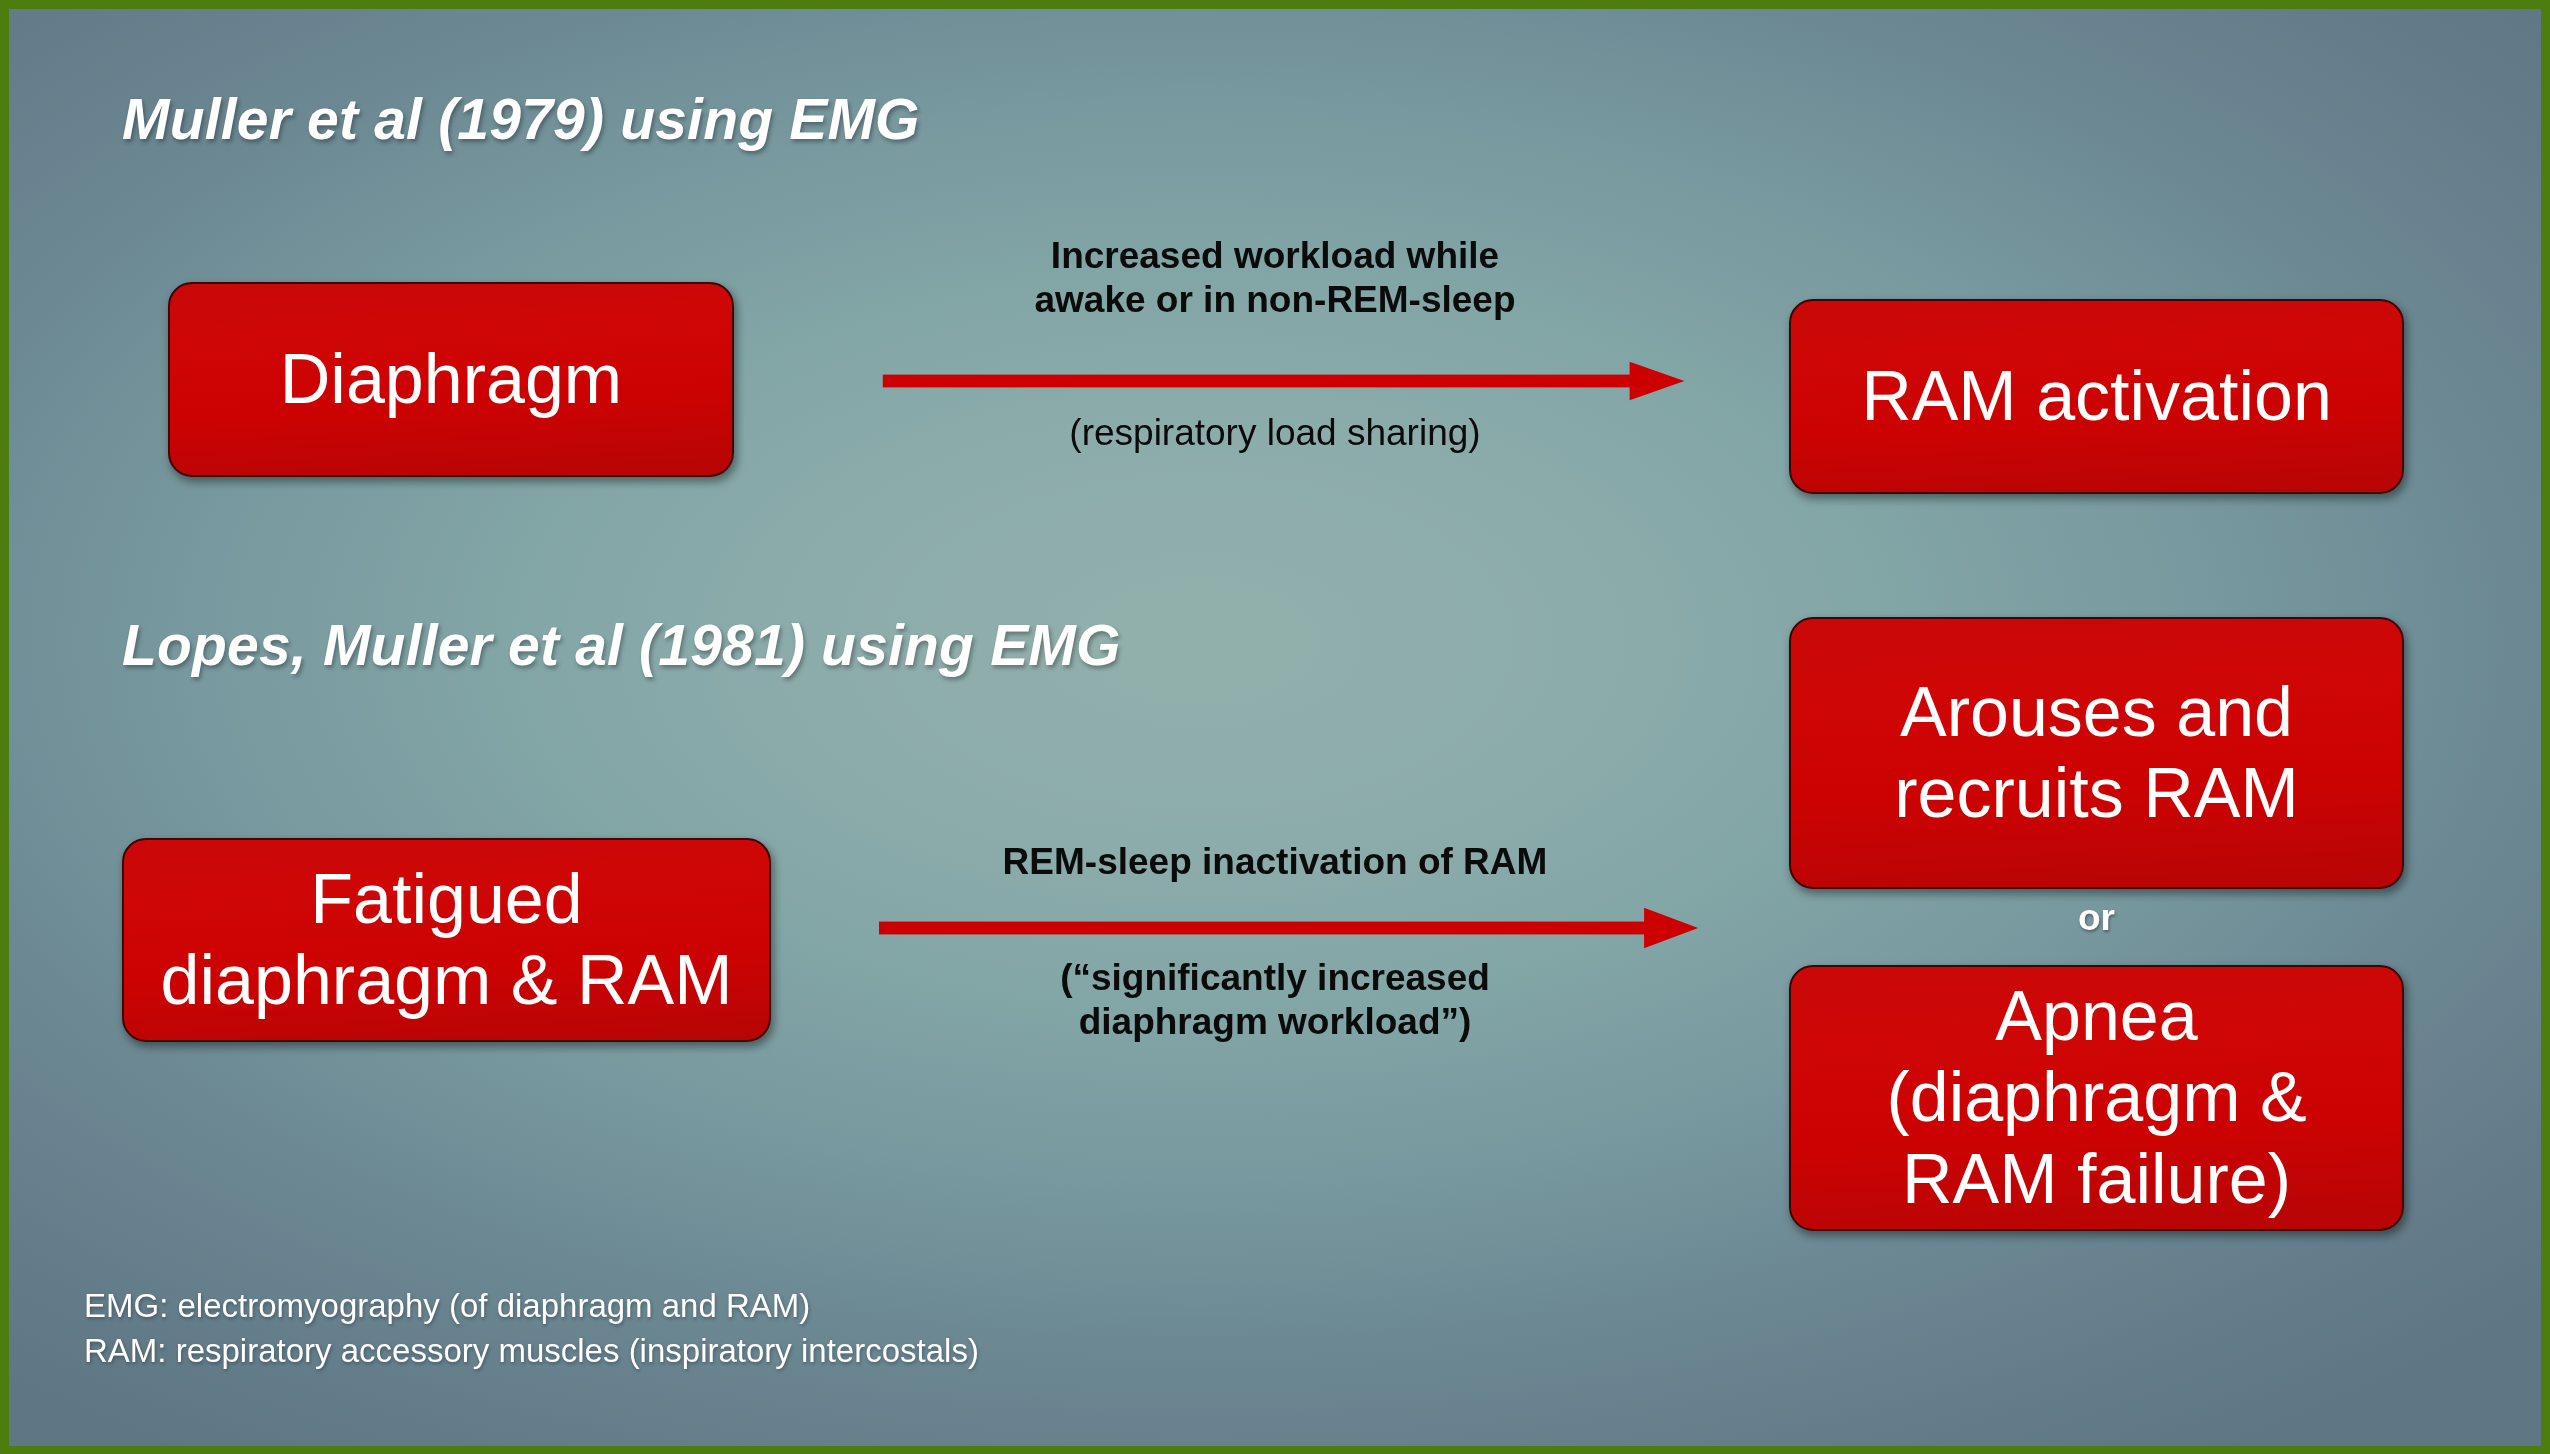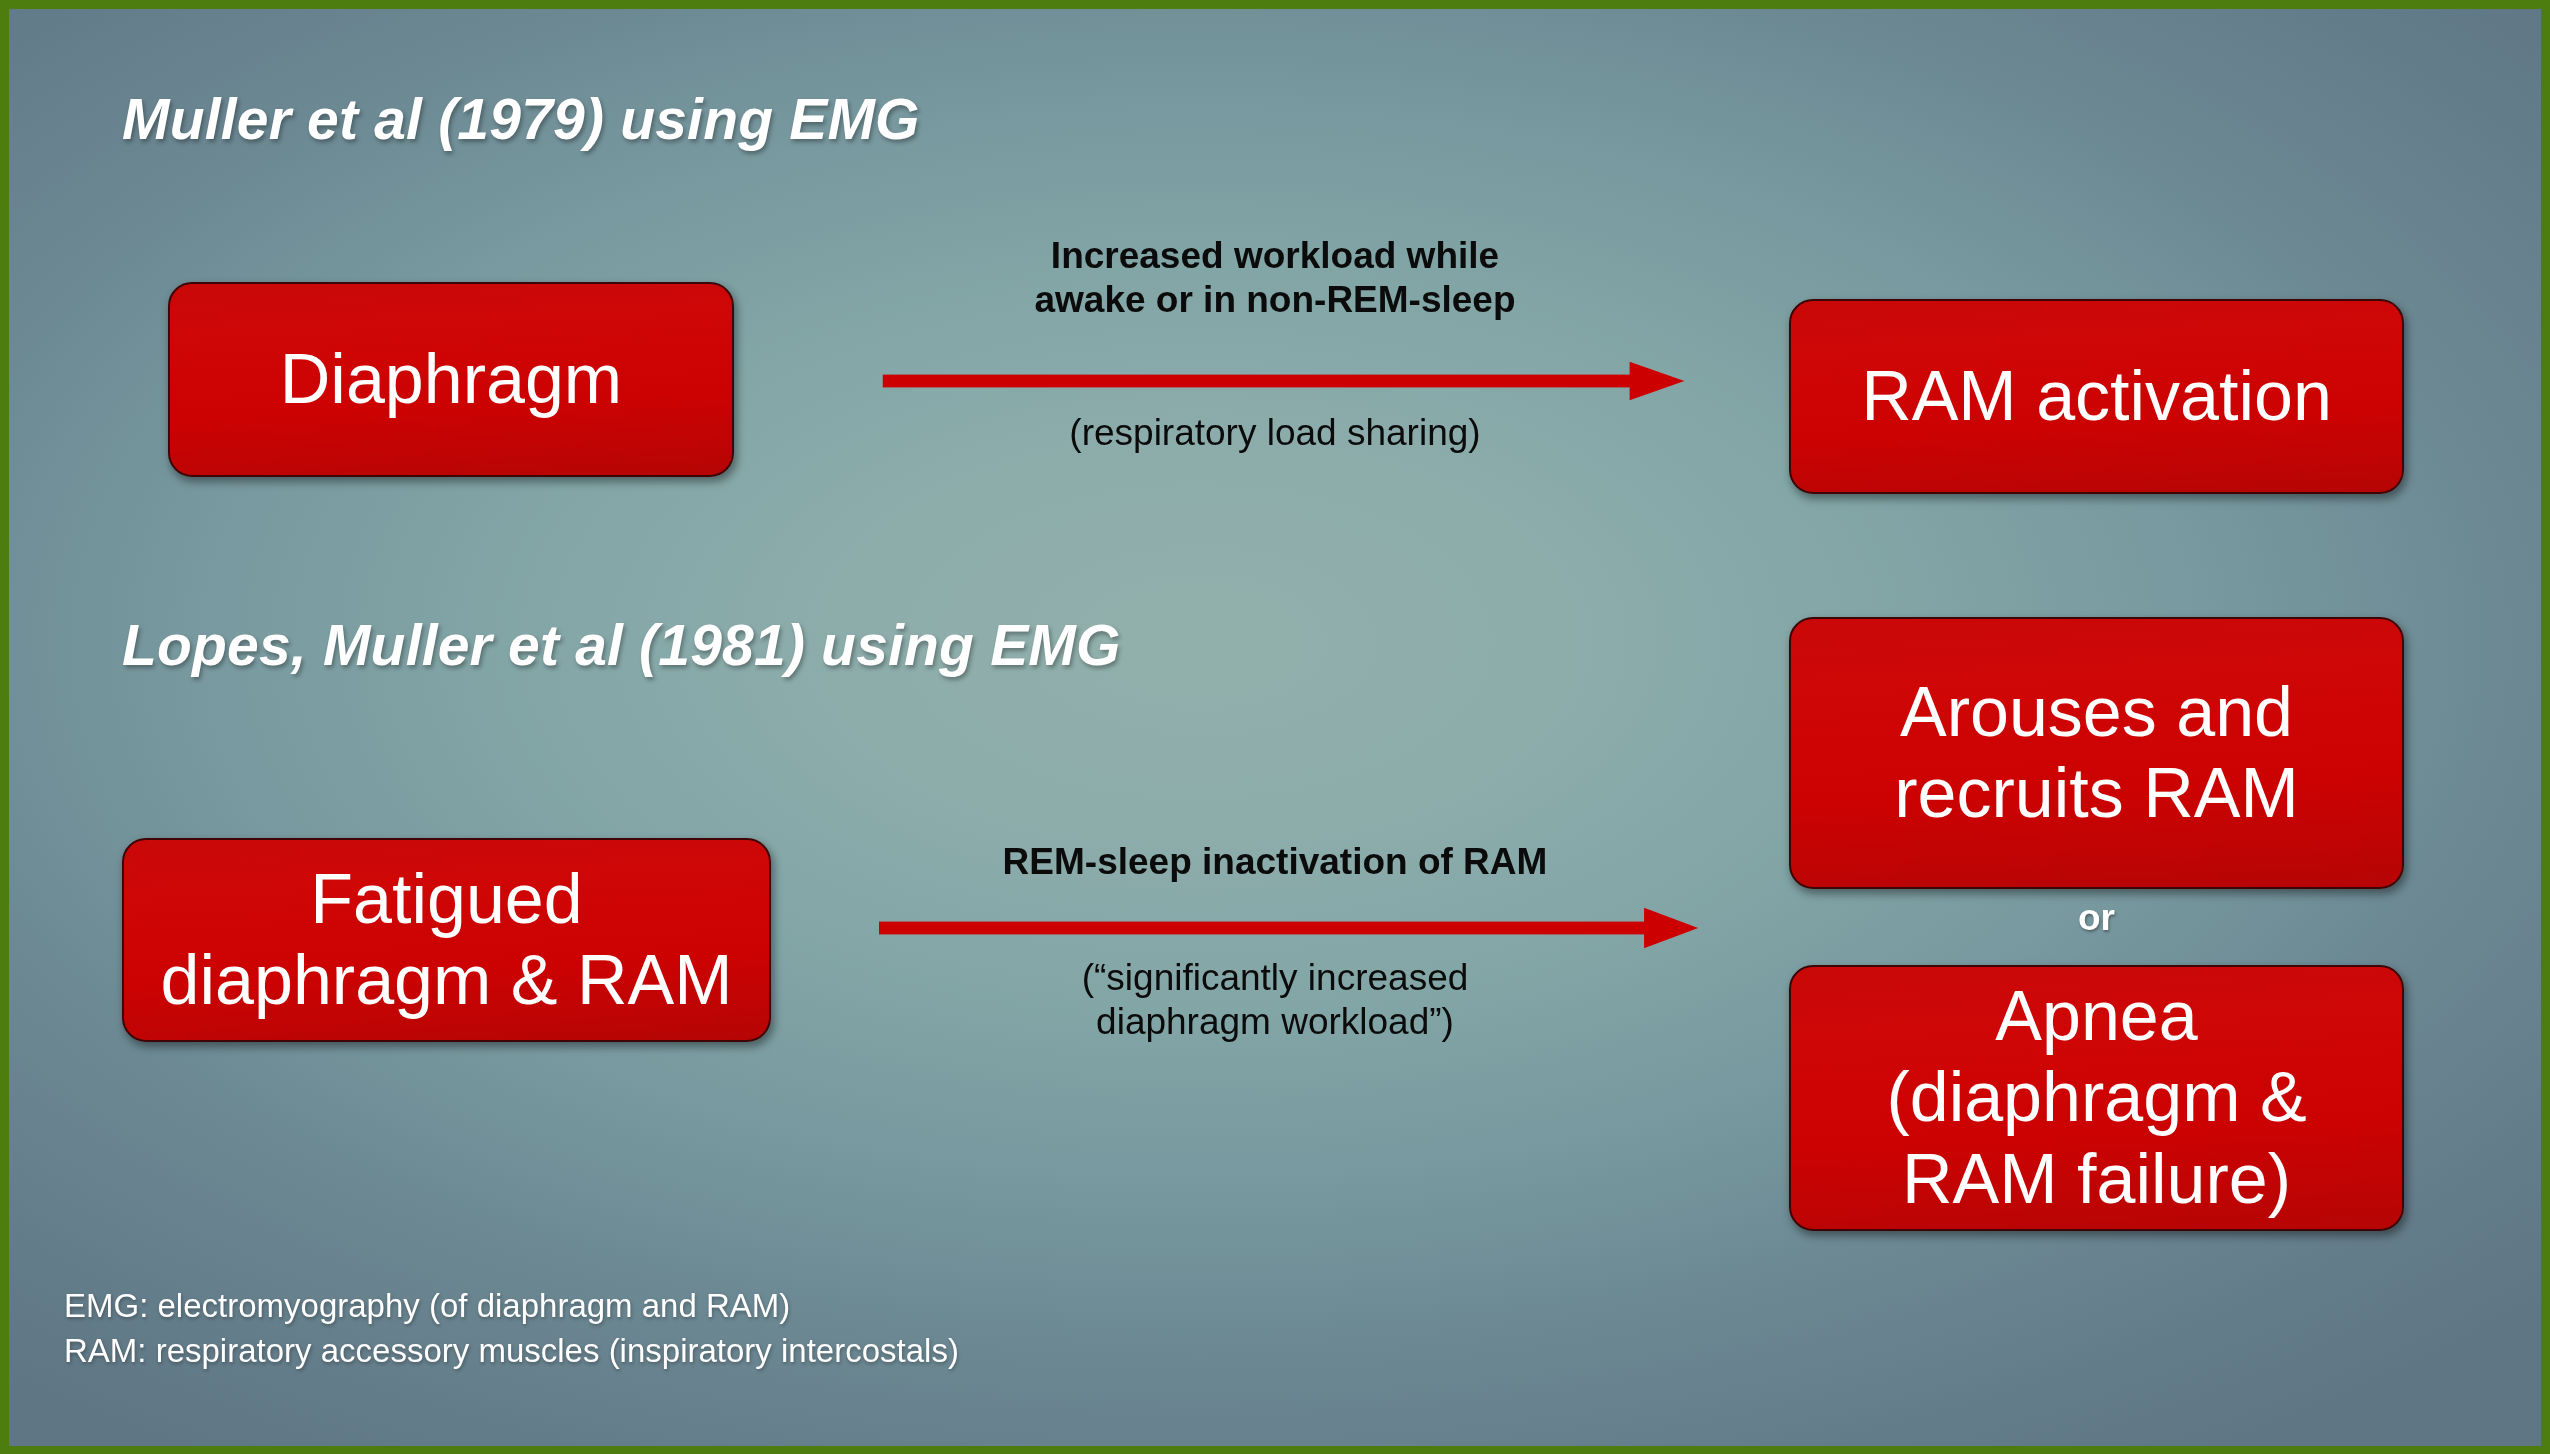--- a/index.html
+++ b/index.html
@@ -106,33 +106,33 @@
     font-weight: bold;
     font-size: 37px;
   }
   .arrow-caption.plain {
     font-weight: normal;
     font-size: 37px;
   }
   #cap1-top    { left: 862px; top: 234px;  width: 826px; }
   #cap1-bottom { left: 862px; top: 411px;  width: 826px; }
   #cap2-top    { left: 853px; top: 840px;  width: 844px; }
-  #cap2-bottom { left: 853px; top: 956px; width: 844px; }
+  #cap2-bottom { left: 853px; top: 956px; width: 844px; font-weight: bold; }
 
   
   #footnotes {
     position: absolute;
     left: 64px;
     top: 1284px;
     color: #ffffff;
     font-size: 33px;
     line-height: 1.35;
     text-shadow: 0.9px 1.8px 3.7px rgba(0,0,0,0.30);
   }
-  #footnotes div { white-space: nowrap; }
+  #footnotes div { white-space: nowrap; margin-left: 20px; }
 </style>
 </head>
 <body>
 
 <div id="slide">
 
   <div id="bg"></div>
 
   <div class="section-title" id="title-1">Muller et al (1979) using EMG</div>
 

